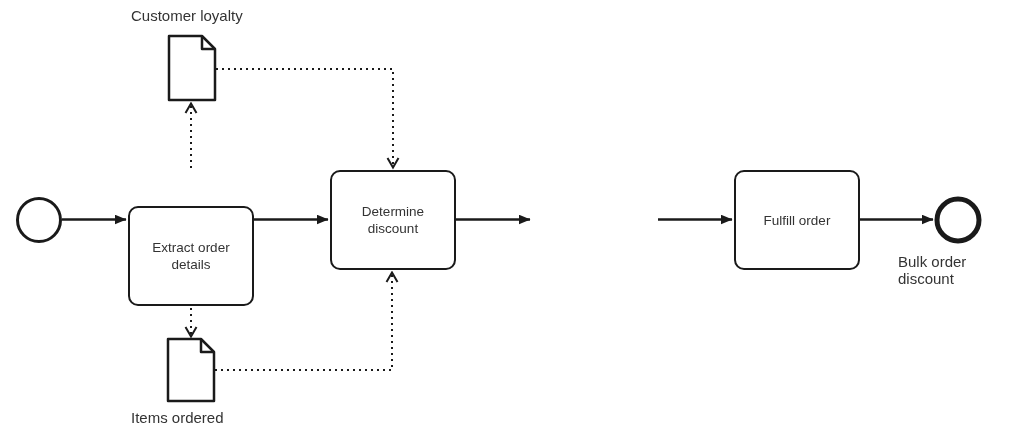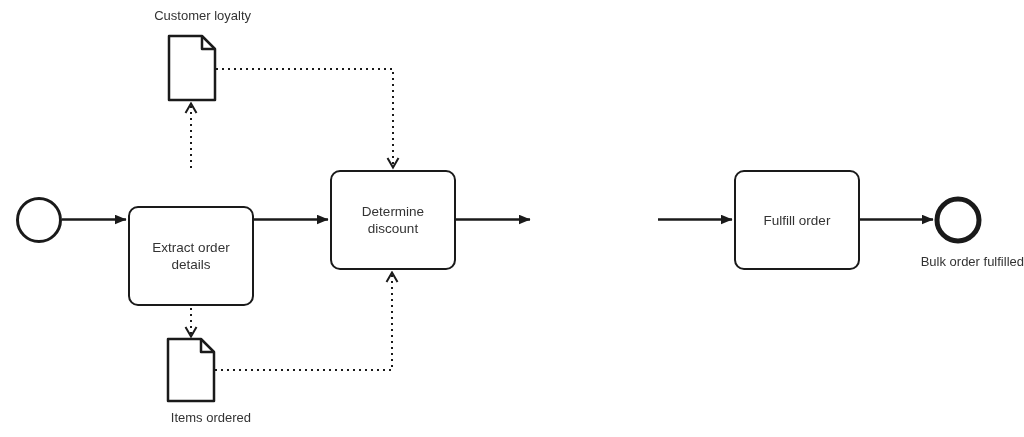--- a/index.html
+++ b/index.html
@@ -32,22 +32,22 @@
     align-items: center;
     justify-content: center;
     text-align: center;
     padding: 0 12px;
     font-size: 13.5px;
     line-height: 17px;
     color: #333333;
   }
   .node-label {
     position: absolute;
-    text-align: right;
-    font-size: 13px;
+    text-align: left;
+    font-size: 15px;
     line-height: 17px;
     color: #333333;
   }
 </style>
 </head>
 <body>
 
 <div class="stage">
 
   <svg class="overlay" width="1024" height="437" viewBox="0 0 1024 437">
@@ -98,15 +98,15 @@
   </div>
   <div class="task" style="left:330px; top:170px;">
     <span>Determine discount</span>
   </div>
   <div class="task" style="left:734px; top:170px;">
     <span>Fulfill order</span>
   </div>
 
   <div class="node-label" style="left:131px; top:7px; width:120px;">Customer loyalty</div>
   <div class="node-label" style="left:131px; top:409px; width:120px;">Items ordered</div>
-  <div class="node-label" style="left:898px; top:253px; width:126px;">Bulk order fulfilled</div>
+  <div class="node-label" style="left:898px; top:253px; width:126px;">Bulk order discount</div>
 
 </div>
 
 </body></html>

